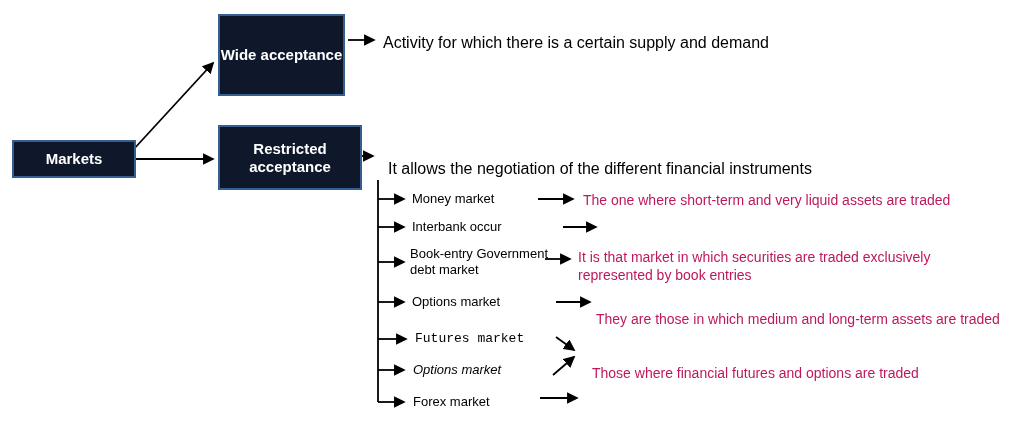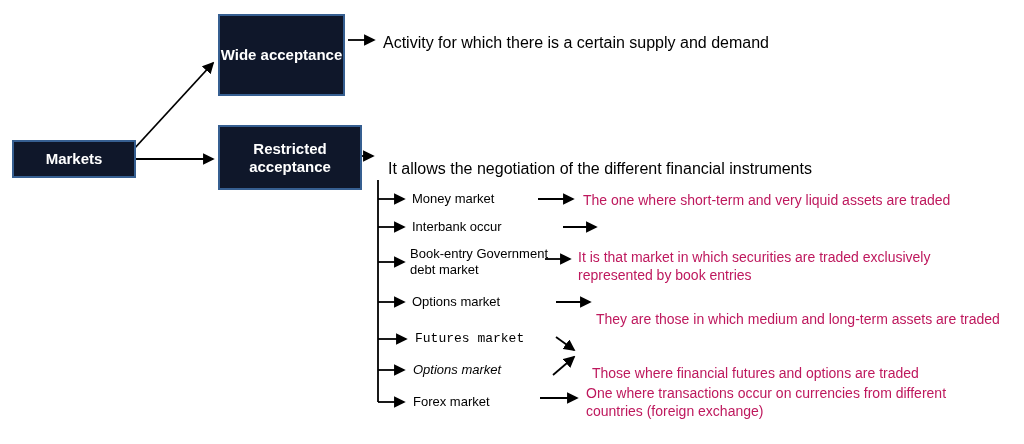--- a/index.html
+++ b/index.html
@@ -129,15 +129,14 @@
   <div class="sub-label lbl-bookentry">Book-entry Government debt market</div>
   <div class="sub-label lbl-capital">Options market</div>
   <div class="sub-label lbl-futures">Futures market</div>
   <div class="sub-label lbl-options">Options market</div>
   <div class="sub-label lbl-forex">Forex market</div>
 
   <div class="sub-desc dsc-money">The one where short-term and very liquid assets are traded</div>
   <div class="sub-desc dsc-bookentry">It is that market in which securities are traded exclusively represented by book entries</div>
   <div class="sub-desc dsc-capital">They are those in which medium and long-term assets are traded</div>
   <div class="sub-desc dsc-futopt">Those where financial futures and options are traded</div>
-  <div class="sub-desc dsc-forex">One where transactions occur on currencies from different countries (foreign exchange)</div>
 
 </div>
 
 </body></html>

